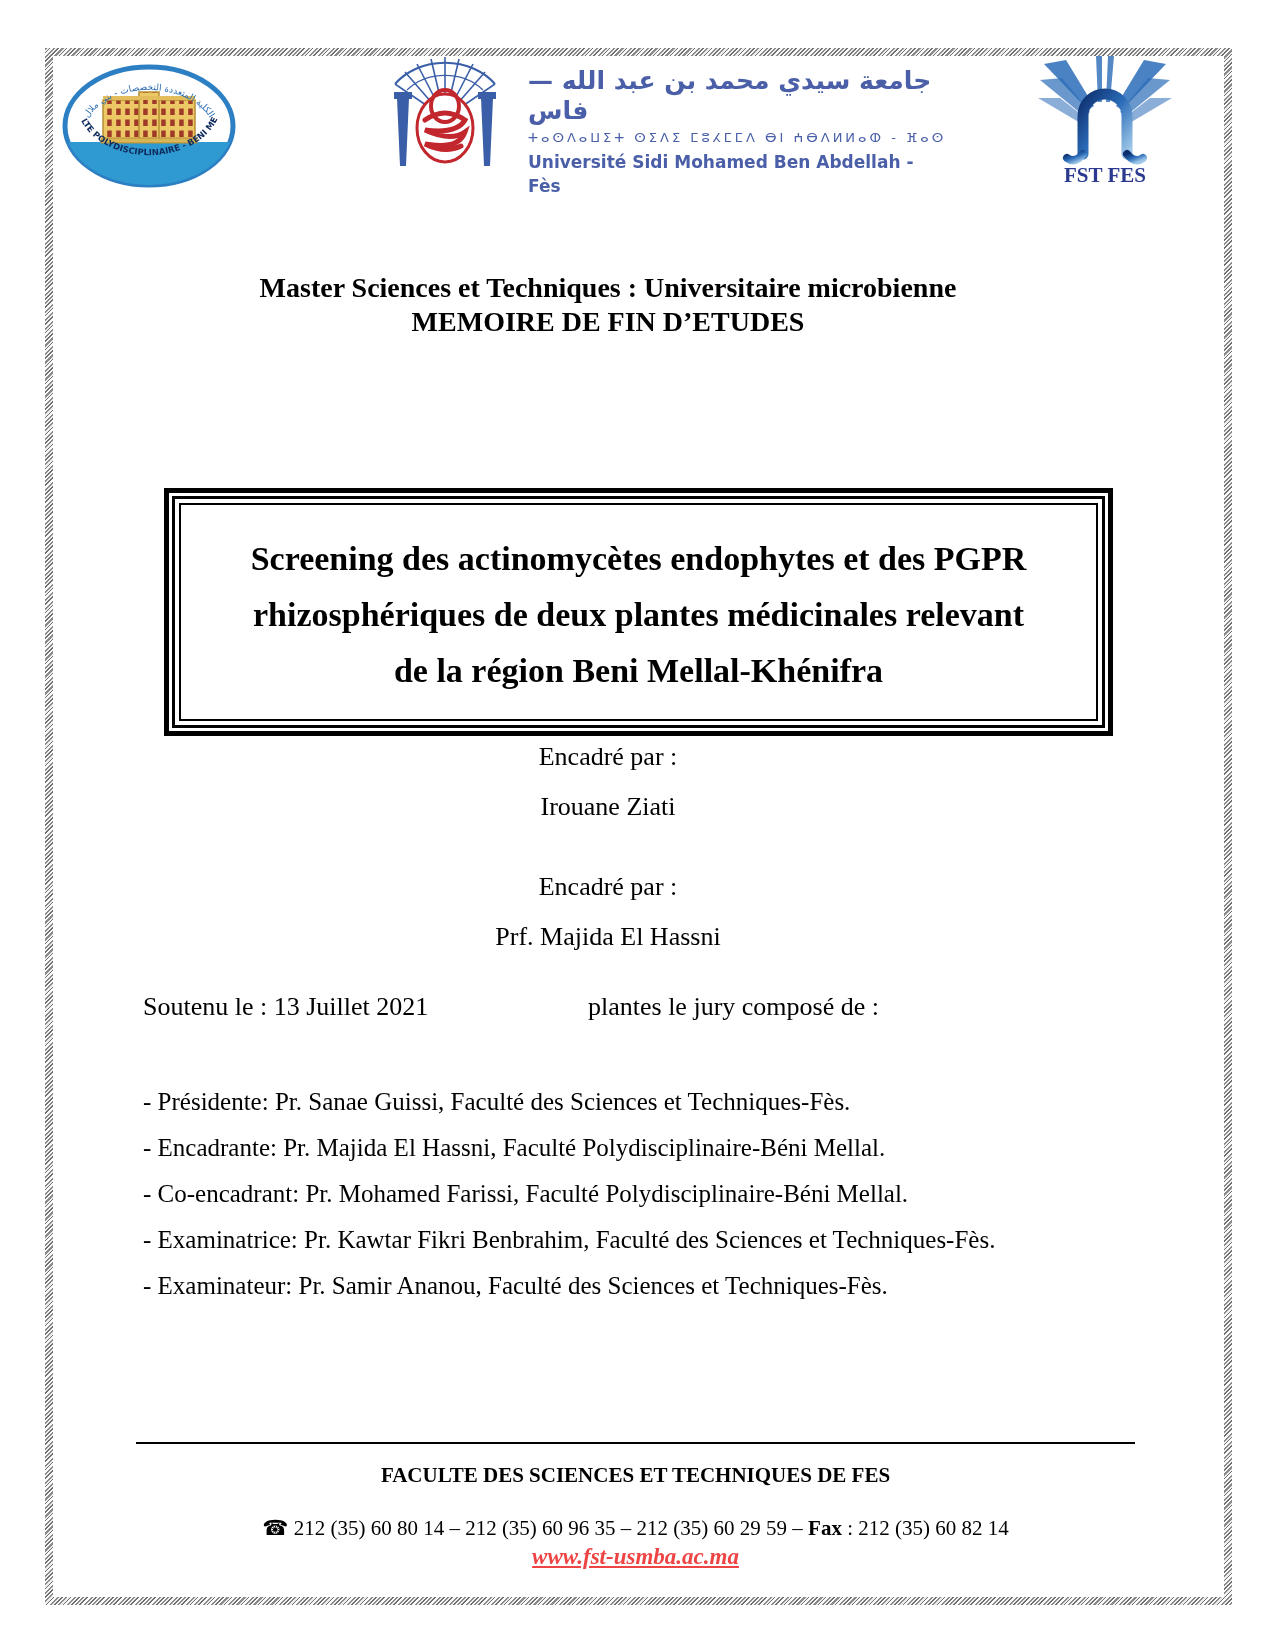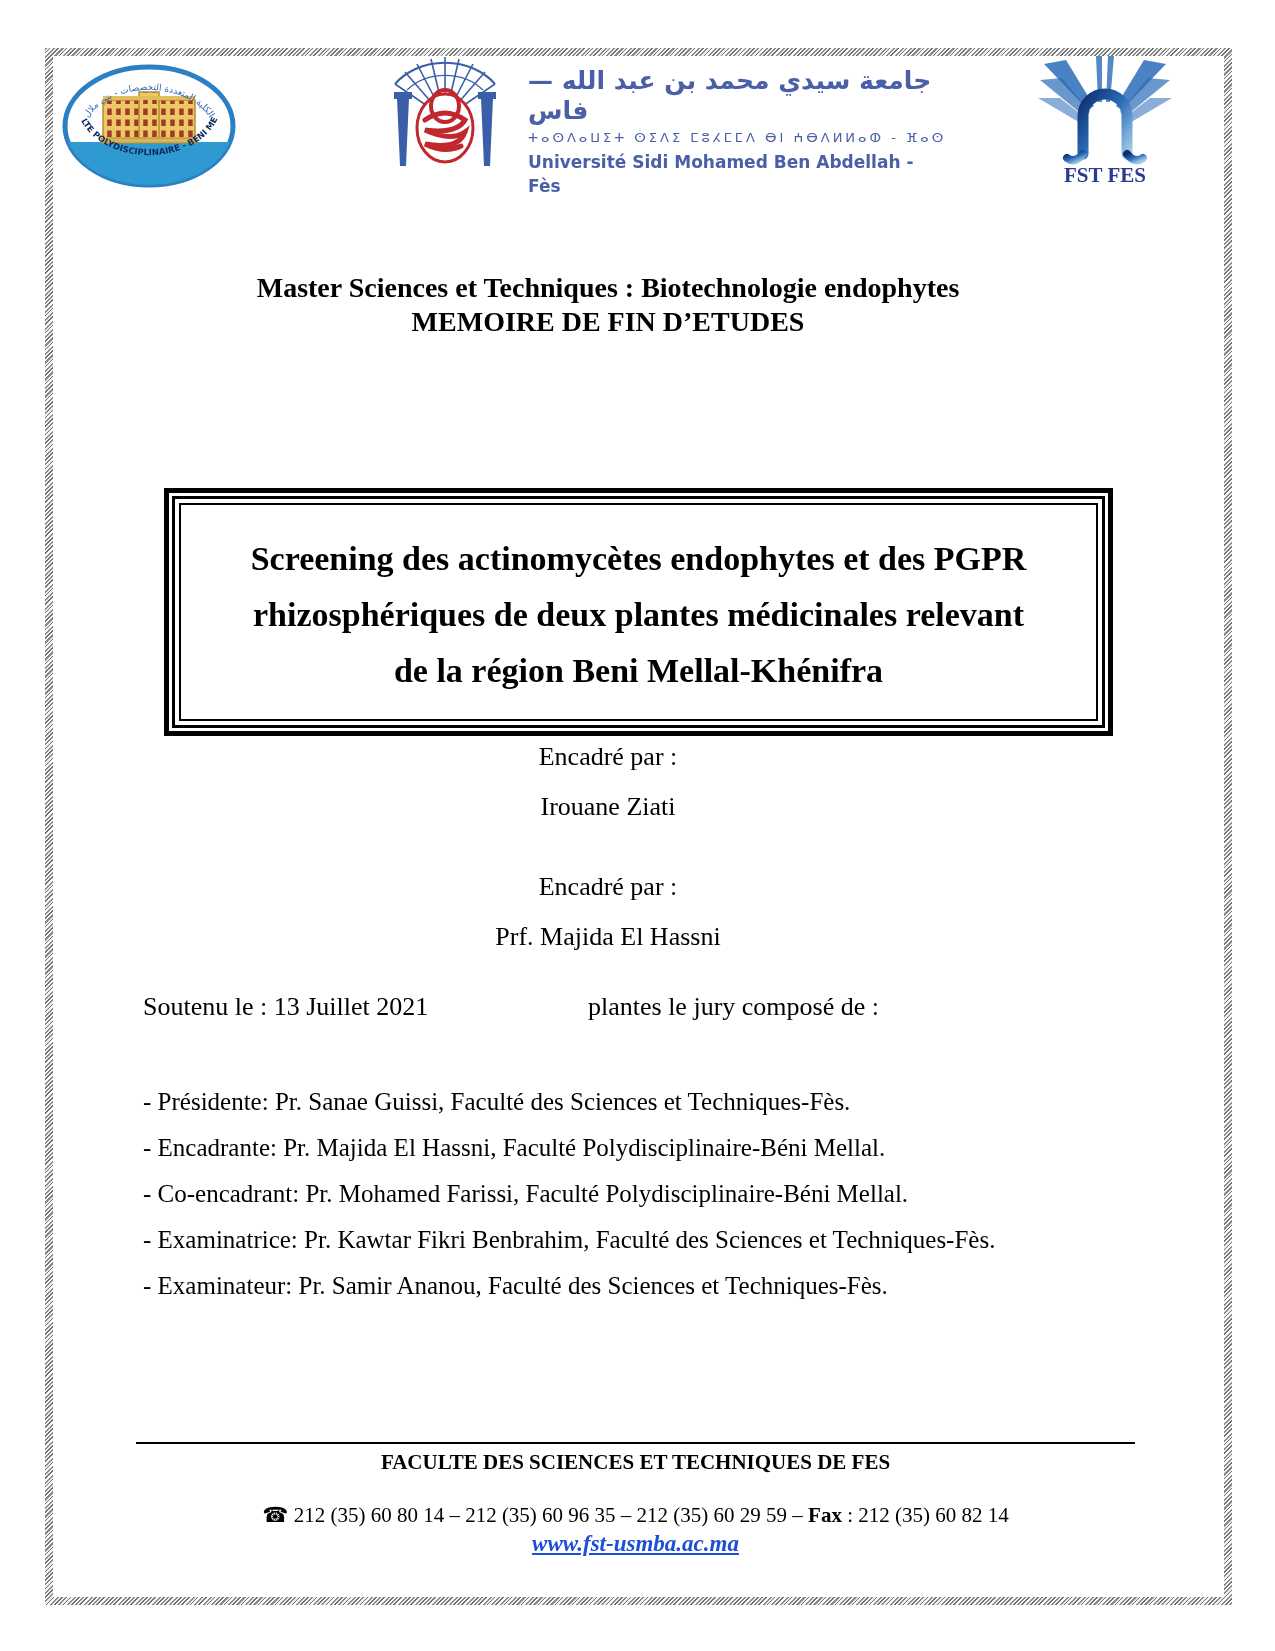--- a/index.html
+++ b/index.html
@@ -23,25 +23,25 @@
         border:5px solid #000;box-sizing:border-box;padding:3px;}
   .tbox-mid{border:3px solid #000;height:100%;box-sizing:border-box;padding:4px;}
   .tbox-in{border:2px solid #000;height:100%;box-sizing:border-box;
            display:flex;flex-direction:column;justify-content:flex-start;padding-top:26px;}
   .ttl{font-size:34px;font-weight:bold;line-height:56px;text-align:center;}
 
   .pline{font-size:26px;}
   .jury-line{position:absolute;left:0;font-size:25px;text-align:left;white-space:nowrap;}
 
   .footer-rule{position:absolute;left:136px;top:1442px;width:999px;height:2px;background:#000;}
-  .footer-text{position:absolute;left:136px;width:999px;text-align:center;}
+  .footer-text{position:absolute;left:136px;width:999px;text-align:center;margin-top:13px;}
   .f-fac{font-size:21px;font-weight:bold;}
   .f-addr{font-size:21px;}
   .f-tel{font-size:21px;}
-  .f-url{font-size:23px;font-weight:bold;font-style:italic;color:#1d4ed8;text-decoration:underline;}
+  .f-url{font-size:23px;font-weight:bold;font-style:italic;color:#ef4444;text-decoration:underline;}
 
   .uni-text{position:absolute;left:512px;top:66px;width:420px;color:#4a5fa8;text-align:left;margin-left:16px;}
   .uni-ar{font-size:25px;font-weight:bold;line-height:30px;font-family:"DejaVu Sans",sans-serif;}
   .uni-tif{font-size:13px;letter-spacing:3px;line-height:24px;font-family:"DejaVu Sans",sans-serif;}
   .uni-fr{font-size:17px;font-weight:bold;line-height:24px;font-family:"DejaVu Sans",sans-serif;}
 
   .icon-glyph{font-family:"DejaVu Sans",sans-serif;}
 </style>
 </head>
 <body>
@@ -142,21 +142,21 @@
       <g fill="none" stroke="url(#archGrad)">
         <path d="M47,100 L47,62 A 22,22 0 0 1 91,62 L91,100" stroke-width="11" stroke-linecap="round"></path>
         <path d="M69,66 L69,104" stroke-width="10" stroke-linecap="round"></path>
         <path d="M47,100 q-8,10 -16,4" stroke-width="8" stroke-linecap="round"></path>
         <path d="M91,100 q8,10 16,4" stroke-width="8" stroke-linecap="round"></path>
       </g>
       <text x="69" y="128" text-anchor="middle" font-size="21" font-weight="bold" fill="#2b3990" font-family="Liberation Serif, serif">FST FES</text>
     </svg>
   </div>
 
-  <div class="bodycol h-master" style="top:272px;">Master Sciences et Techniques : Biotechnologie endophytes</div>
+  <div class="bodycol h-master" style="top:272px;">Master Sciences et Techniques : Universitaire microbienne</div>
   <div class="bodycol h-memoire" style="top:306px;">MEMOIRE DE FIN D’ETUDES</div>
 
   <div class="tbox">
     <div class="tbox-mid">
       <div class="tbox-in">
         <div class="ttl">Screening des actinomycètes endophytes et des PGPR</div>
         <div class="ttl">rhizosphériques de deux plantes médicinales relevant</div>
         <div class="ttl">de la région Beni Mellal-Khénifra</div>
       </div>
     </div>

